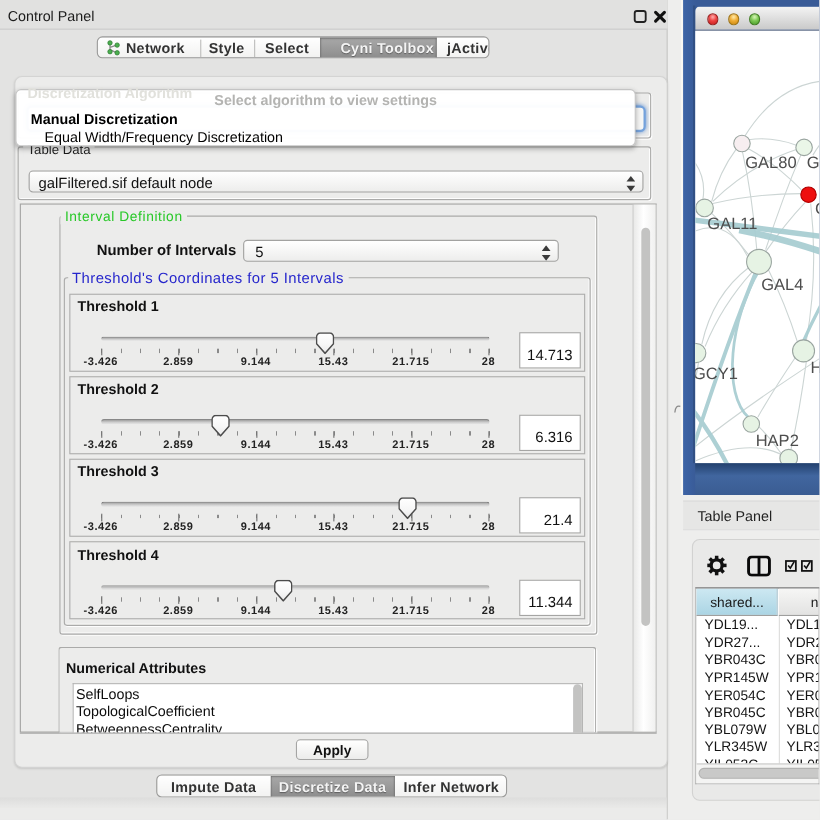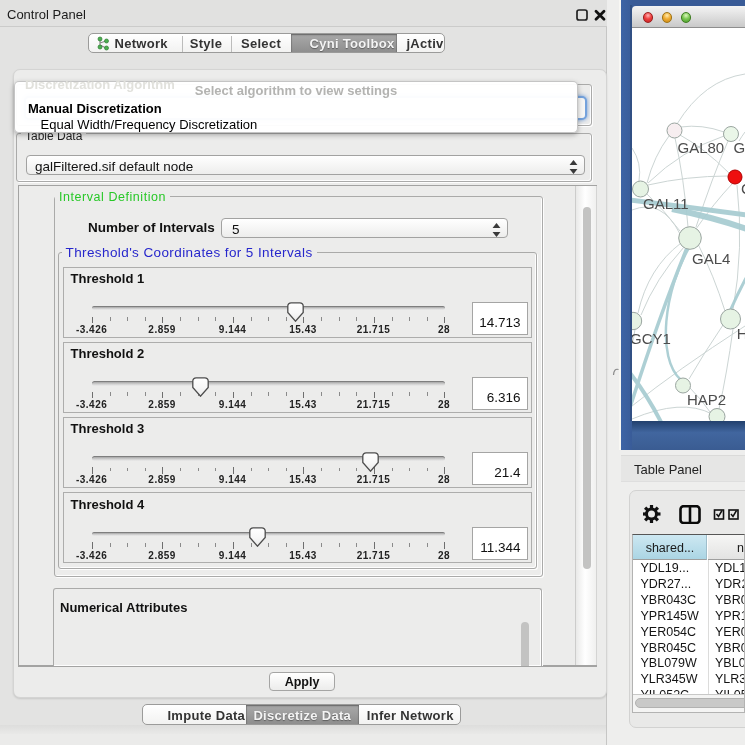--- a/index.html
+++ b/index.html
@@ -210,31 +210,36 @@
         </defs>
     <path d="M4.1,0.8 L12.9,0.8 A3.3,3.3 0 0 1 16.2,4.1 L16.2,10.4 L8.5,19.2 L0.8,10.4 L0.8,4.1 A3.3,3.3 0 0 1 4.1,0.8 Z" fill="url(#tg3)" stroke="#4c4c4c" stroke-width="1.3"></path>
   </svg>
   <div class="vbox">
         <span>11.344</span>
       </div>
 </div>
 
 <div class="groupbox" style="left:53px; top:588px; width:489px; height:78px; border-bottom:none; border-radius:3px 3px 0 0;"></div>
 <div class="txt" style="left:60px; top:599.5px; font-size:13px; font-weight:bold; color:#111;">Numerical Attributes</div>
+<div class="abs" style="left:65.5px; top:620.5px; width:464.5px; height:45.5px; background:#fff; border:1px solid #b5b5b4; border-bottom:none; overflow:hidden;">
+  <div class="txt item" style="left:2.5px; top:1.8px;">SelfLoops</div>
+  <div class="txt item" style="left:2.5px; top:17.5px;">TopologicalCoefficient</div>
+  <div class="txt item" style="left:2.5px; top:33.2px;">BetweennessCentrality</div>
+</div>
 <div class="abs" style="left:520.5px; top:622px; width:8px; height:44px; background:#c3c3c2; border-radius:4px 4px 0 0;"></div>
 
 <div class="abs" style="left:18px; top:666px; width:579px; height:1px; background:#a3a3a2;"></div>
 
 <div class="abs" style="left:269px; top:671.5px; width:66px; height:19.5px; background:linear-gradient(#ffffff,#ececeb); border:1px solid #a5a5a4; border-radius:4px;">
   <div class="txt" style="left:0; top:2.5px; width:64px; text-align:center; font-size:12.5px; font-weight:bold; color:#111;">Apply</div>
 </div>
 
 <div class="abs" style="left:141.5px; top:704px; width:319.5px; height:20.5px; background:linear-gradient(#ffffff,#f2f2f1); border:1px solid #9b9b9a; border-radius:5px; overflow:hidden;">
   <div class="abs" style="left:103.5px; top:0; width:112.5px; height:20.5px; background:linear-gradient(#a9a9a9,#8b8b8b); box-shadow:inset 0 1px 2px rgba(0,0,0,0.3), inset 0 0 0 1px rgba(120,120,120,0.5);"></div>
-  <div class="txt" style="left:12px; top:2.5px; width:103.5px; text-align:center; font-size:13px; font-weight:bold; color:#333; letter-spacing:0.3px;">Impute Data</div>
+  <div class="txt" style="left:0px; top:2.5px; width:103.5px; text-align:center; font-size:13px; font-weight:bold; color:#333; letter-spacing:0.3px;">Impute Data</div>
   <div class="txt" style="left:103.5px; top:2.5px; width:112.5px; text-align:center; font-size:13px; font-weight:bold; color:#f4f4f4; letter-spacing:0.3px; text-shadow:0 1px 1px rgba(80,80,80,0.8);">Discretize Data</div>
   <div class="txt" style="left:216px; top:2.5px; width:103.5px; text-align:center; font-size:13px; font-weight:bold; color:#333; letter-spacing:0.3px;">Infer Network</div>
 </div>
 
 <div class="abs" style="left:0; top:725px; width:606px; height:9px; background:linear-gradient(#dddddc,#e9e9e8);"></div>
 <div class="abs" style="left:0; top:734px; width:606px; height:11px; background:#ebebea;"></div>
 
 <div class="abs" style="left:14px; top:81px; width:564px; height:51.5px; background:rgba(255,255,255,0.97); border:1px solid rgba(150,150,150,0.55); border-radius:5px; box-shadow:0 2px 5px rgba(60,60,60,0.4);"></div>
 <div class="txt" style="left:14px; top:82.5px; width:564px; text-align:center; font-size:13px; font-weight:bold; color:#b3b3b1;">Select algorithm to view settings</div>
 <div class="txt" style="left:25px; top:77px; font-size:13px; font-weight:bold; color:#e1e1dc;">Discretization Algorithm</div>

